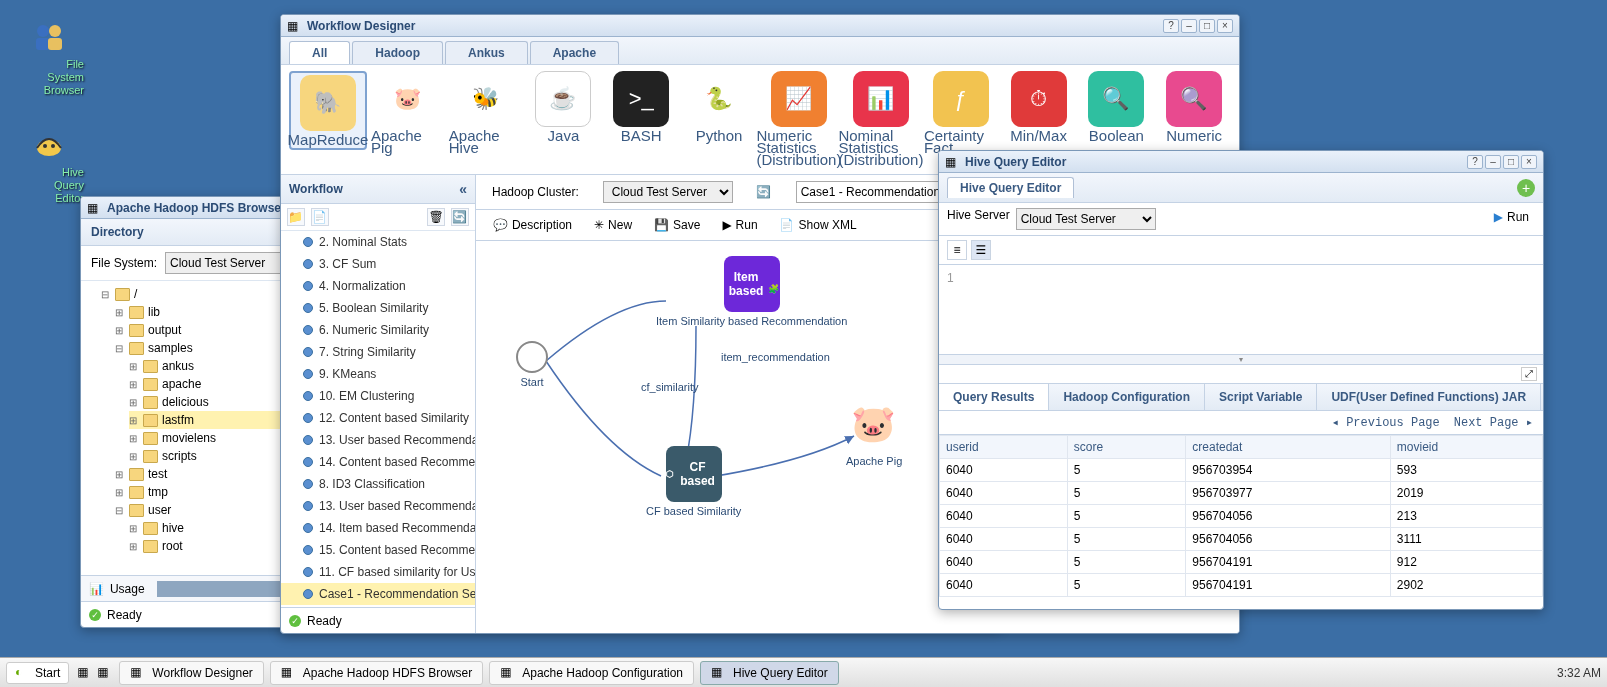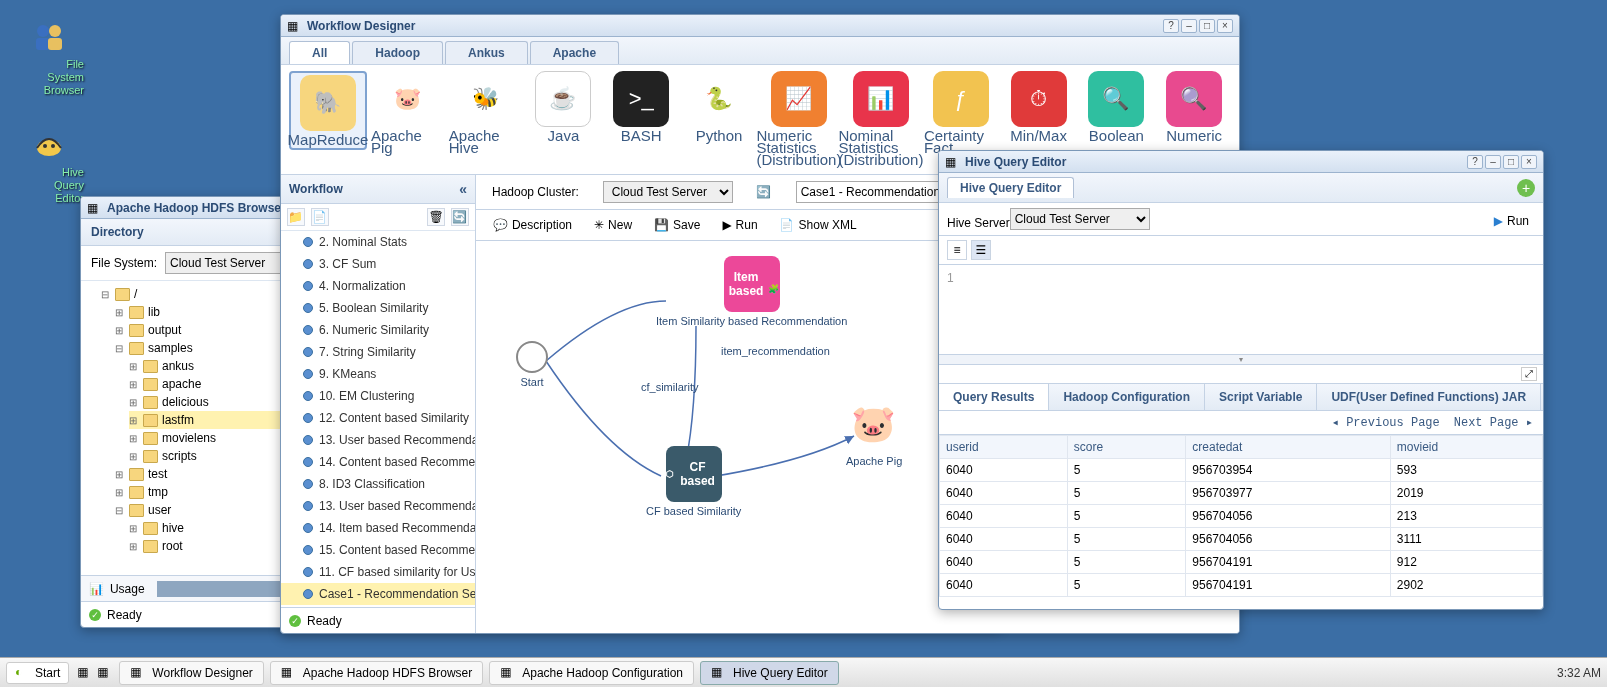--- a/index.html
+++ b/index.html
@@ -78,21 +78,21 @@
 .node .n-icon { width:56px; height:56px; border-radius:8px; display:flex; align-items:center; justify-content:center; color:#fff; font-weight:bold; font-size:9px; text-align:center; }
 .node .n-lbl { font-size:11px; color:#2b4b74; margin-top:3px; white-space:nowrap; }
 .start-node .circ { width:32px; height:32px; border:2px solid #888; border-radius:50%; background:#fff; }
 .edge-lbl { position:absolute; font-size:11px; color:#2b4b74; }
 
 
 .hive { top:150px; left:938px; width:606px; height:460px; }
 .hive .tab-hdr { padding:4px 8px; background:linear-gradient(#f2f6fc,#e3ebf5); border-bottom:1px solid #c4d2e4; display:flex; align-items:center; }
 .hive .tab-hdr .t { padding:3px 12px; background:#fff; border:1px solid #b0c0d6; border-bottom:none; border-radius:3px 3px 0 0; font-weight:bold; color:#3a5a82; }
 .hive .tab-hdr .add { margin-left:auto; width:18px; height:18px; border-radius:50%; background:#6fbf4f; color:#fff; text-align:center; line-height:18px; font-size:14px; cursor:pointer; }
-.hive-tb { padding:5px 8px; border-bottom:1px solid #c4d2e4; display:flex; align-items:flex-end; }
+.hive-tb { padding:5px 8px; border-bottom:1px solid #c4d2e4; display:flex; align-items:flex-start; gap:6px; }
 .hive-tb select { height:22px; border:1px solid #aaa; }
 .hive-tb .run-btn { margin-left:auto; display:flex; align-items:center; gap:4px; cursor:pointer; padding:2px 6px; }
 .hive-tb2 { padding:4px 8px; border-bottom:1px solid #c4d2e4; display:flex; gap:4px; }
 .hive-tb2 span { width:20px; height:20px; border:1px solid #c9d4e2; cursor:pointer; display:flex; align-items:center; justify-content:center; }
 .query-area { border-bottom:1px solid #c4d2e4; padding:6px 8px; font-family:Consolas,monospace; font-size:13px; display:flex; height:90px; background:#fff; }
 .query-area .ln { color:#999; margin-right:10px; }
 .query-area .kw { color:#0060c0; }
 .query-area .num { color:#9b2a9b; }
 .splitter { height:10px; background:#eff3f9; border-bottom:1px solid #c4d2e4; display:flex; align-items:center; justify-content:center; cursor:row-resize; }
 .res-tabs { display:flex; background:linear-gradient(#f2f6fc,#e3ebf5); border-bottom:1px solid #c4d2e4; }
@@ -440,33 +440,33 @@
               <marker id="ah" markerWidth="8" markerHeight="8" refX="6" refY="3" orient="auto">
                 <path d="M0 0 L6 3 L0 6 Z" fill="#4a6fb0"></path>
               </marker>
             </defs>
           </svg>
         <div class="node start-node" style="top:100px;left:40px">
           <div class="circ"></div>
           <div class="n-lbl">Start</div>
         </div>
         <div class="node" style="top:15px;left:180px">
-          <div class="n-icon" style="background:#ec4899"><span>Item based</span><br>🧩</div>
+          <div class="n-icon" style="background:#6d28d9"><span>Item based</span><br>🧩</div>
           <div class="n-lbl">Item Similarity based Recommendation</div>
         </div>
         <div class="node" style="top:205px;left:170px">
           <div class="n-icon" style="background:#3a5a6a">⬡<br><span>CF based</span></div>
           <div class="n-lbl">CF based Similarity</div>
         </div>
         <div class="node" style="top:155px;left:370px">
           <div class="n-icon" style="background:none;color:#333;font-size:36px">🐷</div>
           <div class="n-lbl">Apache Pig</div>
         </div>
         <div class="edge-lbl" style="top:140px;left:165px">cf_similarity</div>
-        <div class="edge-lbl" style="top:104px;left:245px">item_recommendation</div>
+        <div class="edge-lbl" style="top:110px;left:245px">item_recommendation</div>
       </div>
     </div>
   </div>
 </div>
 
 <div class="win hive">
   <div class="titlebar">
     <span class="t-icon">▦</span>
     <span class="t-title">Hive Query Editor</span>
     <div class="win-ctrl">

